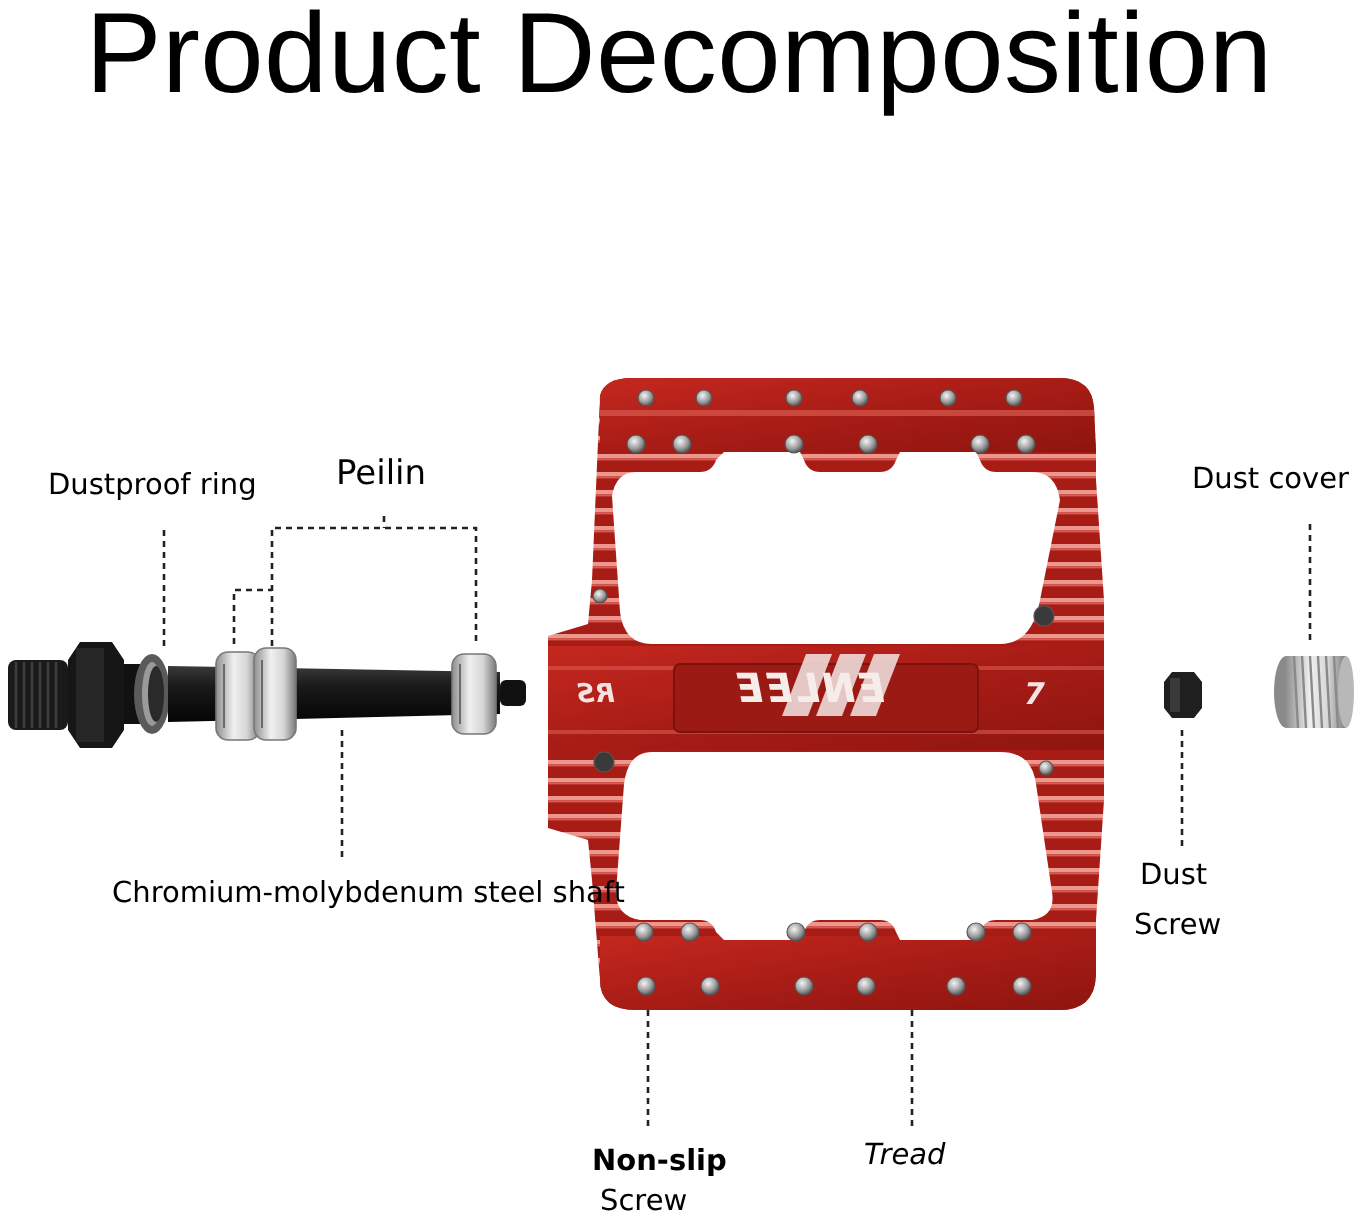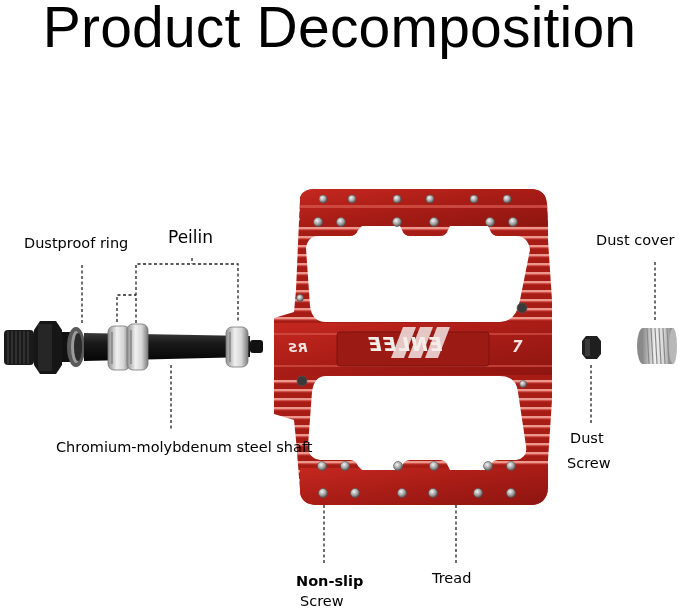--- a/index.html
+++ b/index.html
@@ -191,13 +191,13 @@
 <div class="label" style="left:512px; top:338px; font-size:15px; font-weight:bold; font-style:italic; color:#f3e3e1;">7</div>
 
 <div class="label" style="left:24px; top:234px;">Dustproof ring</div>
 <div class="label big" style="left:168px; top:228px;">Peilin</div>
 <div class="label" style="left:28px; top:438px;margin-left:28px;">Chromium-molybdenum steel shaft</div>
 <div class="label" style="left:596px; top:231px;">Dust cover</div>
 <div class="label" style="left:570px; top:429px;">Dust</div>
 <div class="label" style="left:567px; top:454px;">Screw</div>
 <div class="label" style="left:296px; top:572px;font-weight:bold;">Non-slip</div>
 <div class="label" style="left:300px; top:592px;">Screw</div>
-<div class="label" style="left:432px; top:569px;">Tread</div>
+<div class="label" style="left:432px; top:569px;font-style:italic;">Tread</div>
 
 </body></html>

